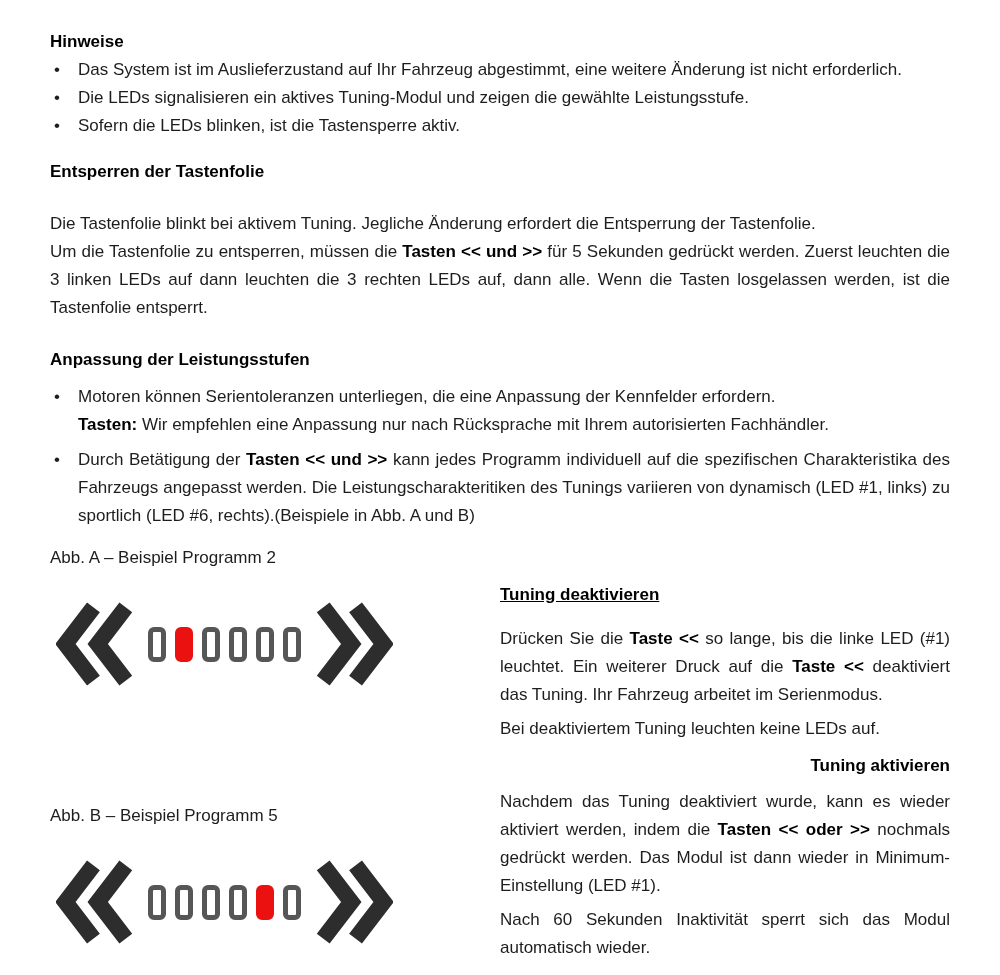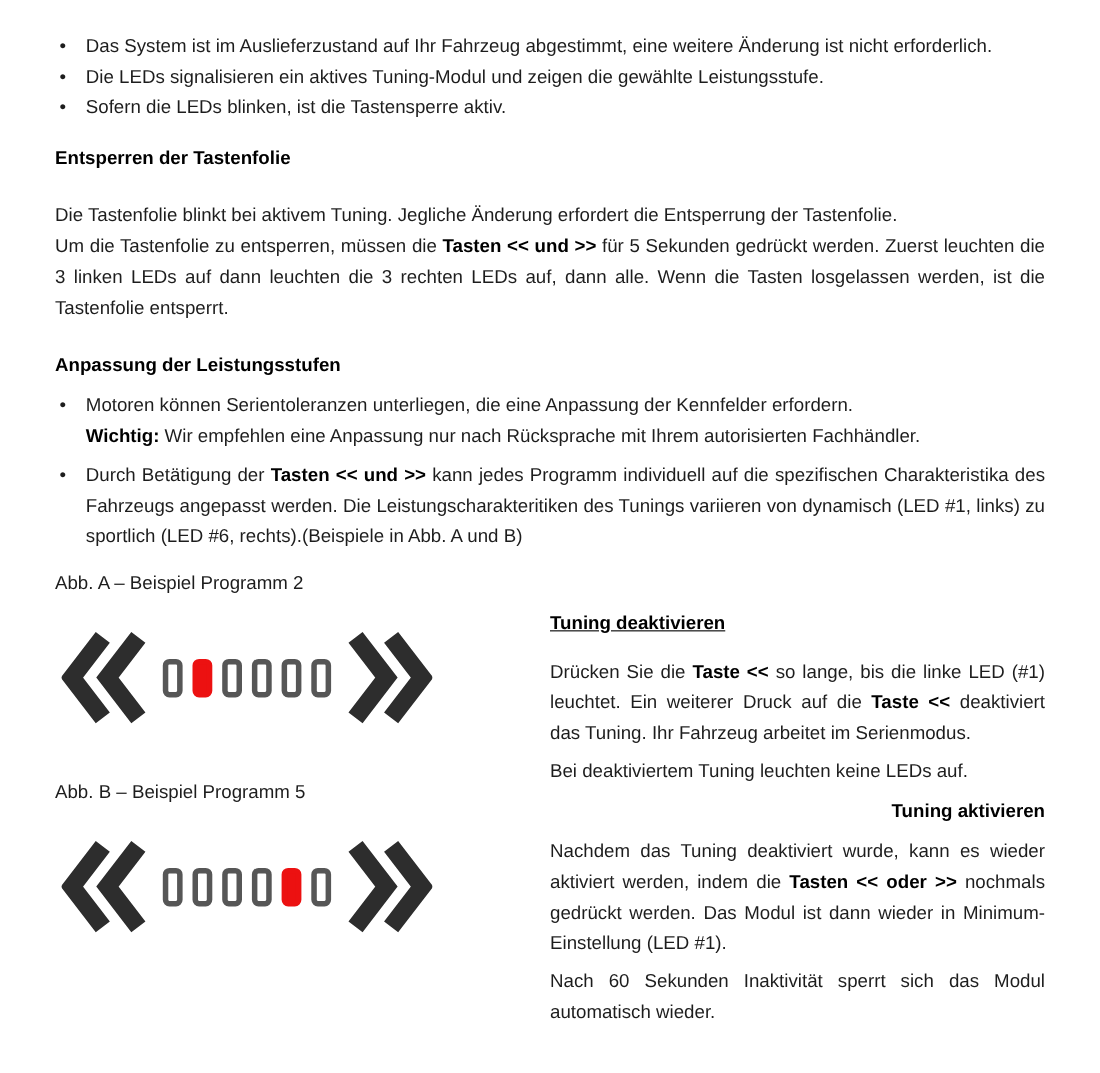--- a/index.html
+++ b/index.html
@@ -29,21 +29,21 @@
   .sec-adjust .bullets { margin-top: 9px; }
   .sec-adjust .bullet + .bullet { margin-top: 7px; }
 
   
   .columns { display: flex; margin-top: 14px; }
   .col-left { width: 450px; flex: 0 0 450px; }
   .col-right { flex: 1; }
 
   .fig-label { margin-top: 0; }
   .figure { display: flex; align-items: center; margin-top: 26px; margin-left: 6px; height: 92px; }
-  .fig-b-label { margin-top: 44px; }
+  .fig-b-label { margin-top: 112px; }
   .chev { display: block; color: var(--chevron, #2d2d2d); }
   .leds { display: flex; gap: 9px; margin: 0 12px; align-items: center; }
   .led {
     width: 18px; height: 35px; background: #ffffff;
     border: 5px solid var(--led-outline, #565656); border-radius: 6px;
   }
   .led-active {
     background: var(--led-active, #ec1111);
     border-color: var(--led-active, #ec1111);
   }
@@ -54,20 +54,21 @@
   .col-right .h2 { margin-top: 9px; text-align: right; }
   .col-right .p3 { margin-top: 8px; }
   .col-right .p4 { margin-top: 6px; }
 </style>
 </head>
 <body style="color: rgb(29, 29, 29);">
 
 <div class="page">
 
   <div class="sec-notes">
+    <div class="h">Hinweise</div>
     <div class="bullet">
       <span class="dot">•</span>
       <div class="btxt just">Das System ist im Auslieferzustand auf Ihr Fahrzeug abgestimmt, eine weitere Änderung ist nicht erforderlich.</div>
     </div>
     <div class="bullet">
       <span class="dot">•</span>
       <div class="btxt">Die LEDs signalisieren ein aktives Tuning-Modul und zeigen die gewählte Leistungsstufe.</div>
     </div>
     <div class="bullet">
       <span class="dot">•</span>
@@ -83,21 +84,21 @@
     </div>
   </div>
 
   <div class="sec-adjust">
     <div class="h">Anpassung der Leistungsstufen</div>
     <div class="bullets">
       <div class="bullet">
         <span class="dot">•</span>
         <div class="btxt">
           <span>Motoren können Serientoleranzen unterliegen, die eine Anpassung der Kennfelder erfordern.</span><br>
-          <b>Wichtig:</b><span> Wir empfehlen eine Anpassung nur nach Rücksprache mit Ihrem autorisierten Fachhändler.</span>
+          <b>Tasten:</b><span> Wir empfehlen eine Anpassung nur nach Rücksprache mit Ihrem autorisierten Fachhändler.</span>
         </div>
       </div>
       <div class="bullet">
         <span class="dot">•</span>
         <div class="btxt just">
           <span>Durch Betätigung der </span><b>Tasten &lt;&lt; und &gt;&gt;</b><span> kann jedes Programm individuell auf die spezifischen Charakteristika des Fahrzeugs angepasst werden. Die Leistungscharakteritiken des Tunings variieren von dynamisch (LED #1, links) zu sportlich (LED #6, rechts).(Beispiele in Abb. A und B)</span>
         </div>
       </div>
     </div>
   </div>

